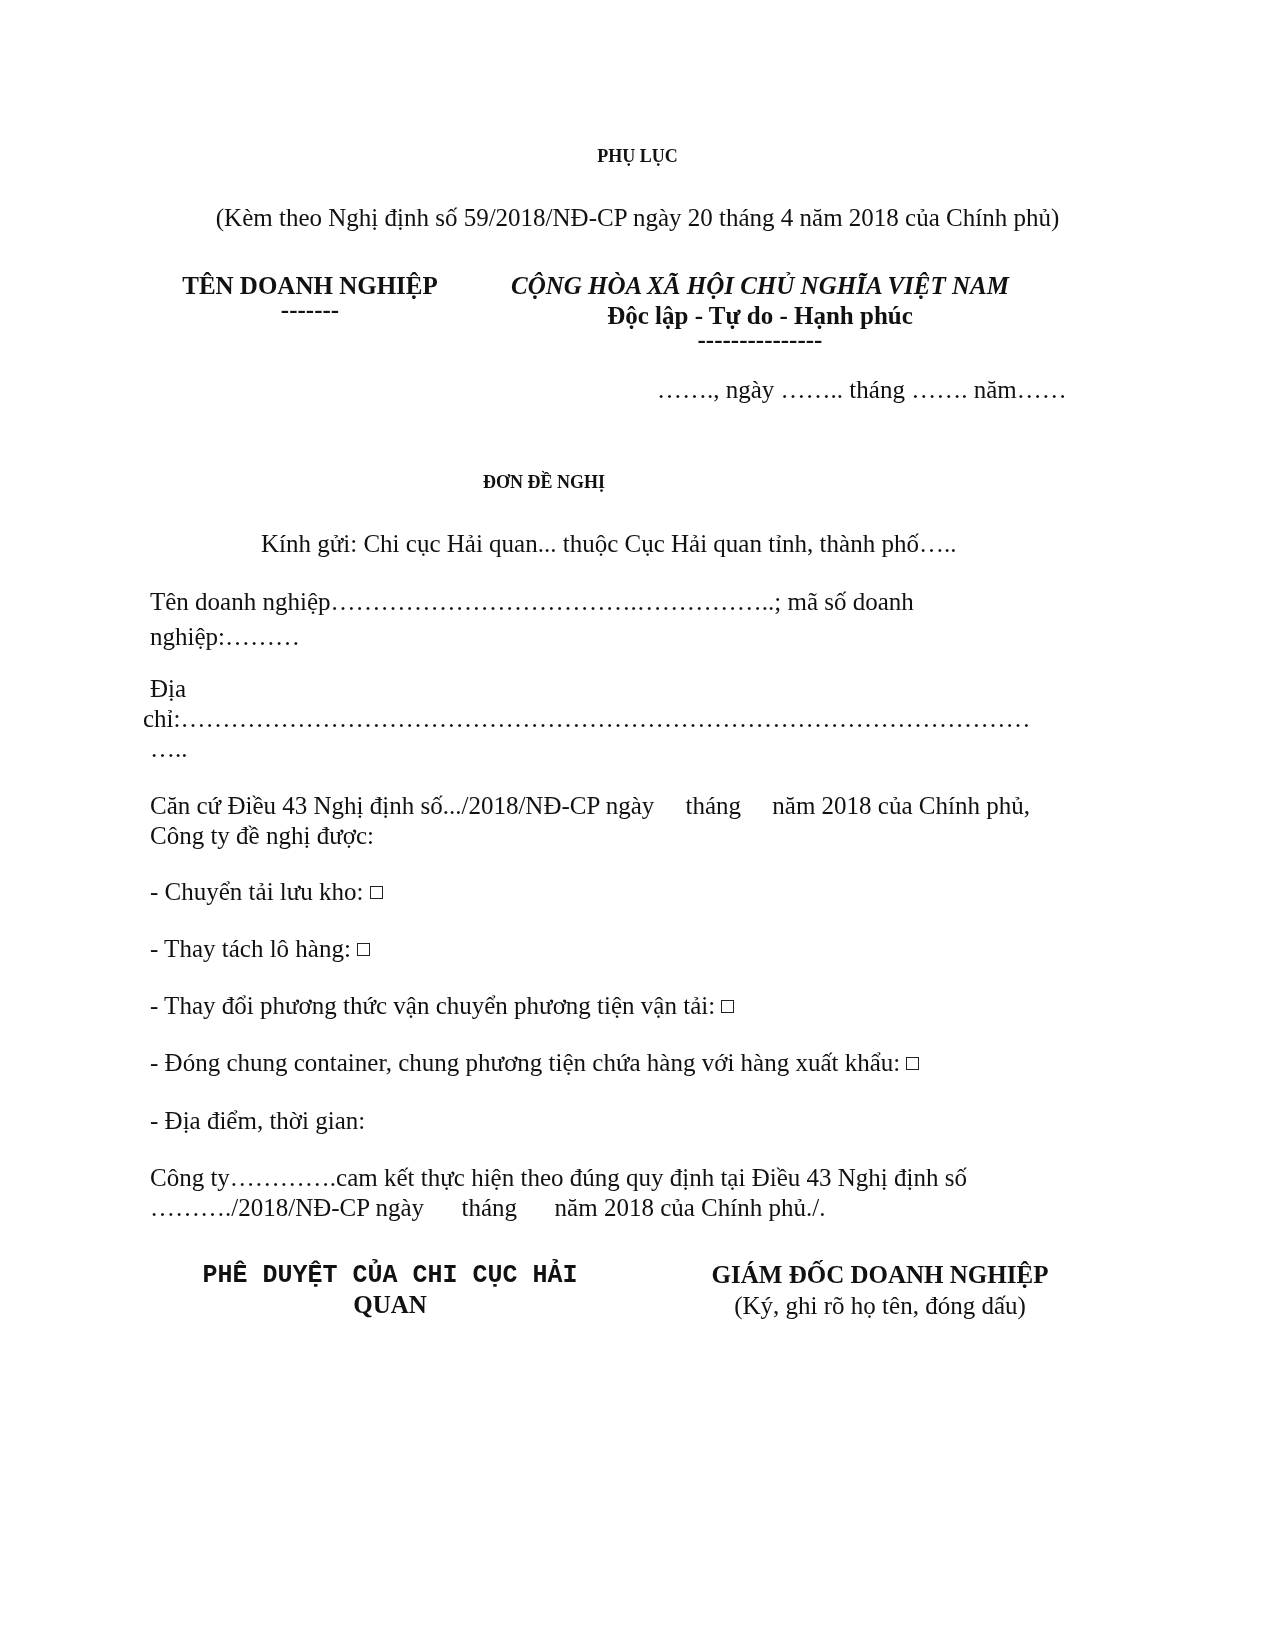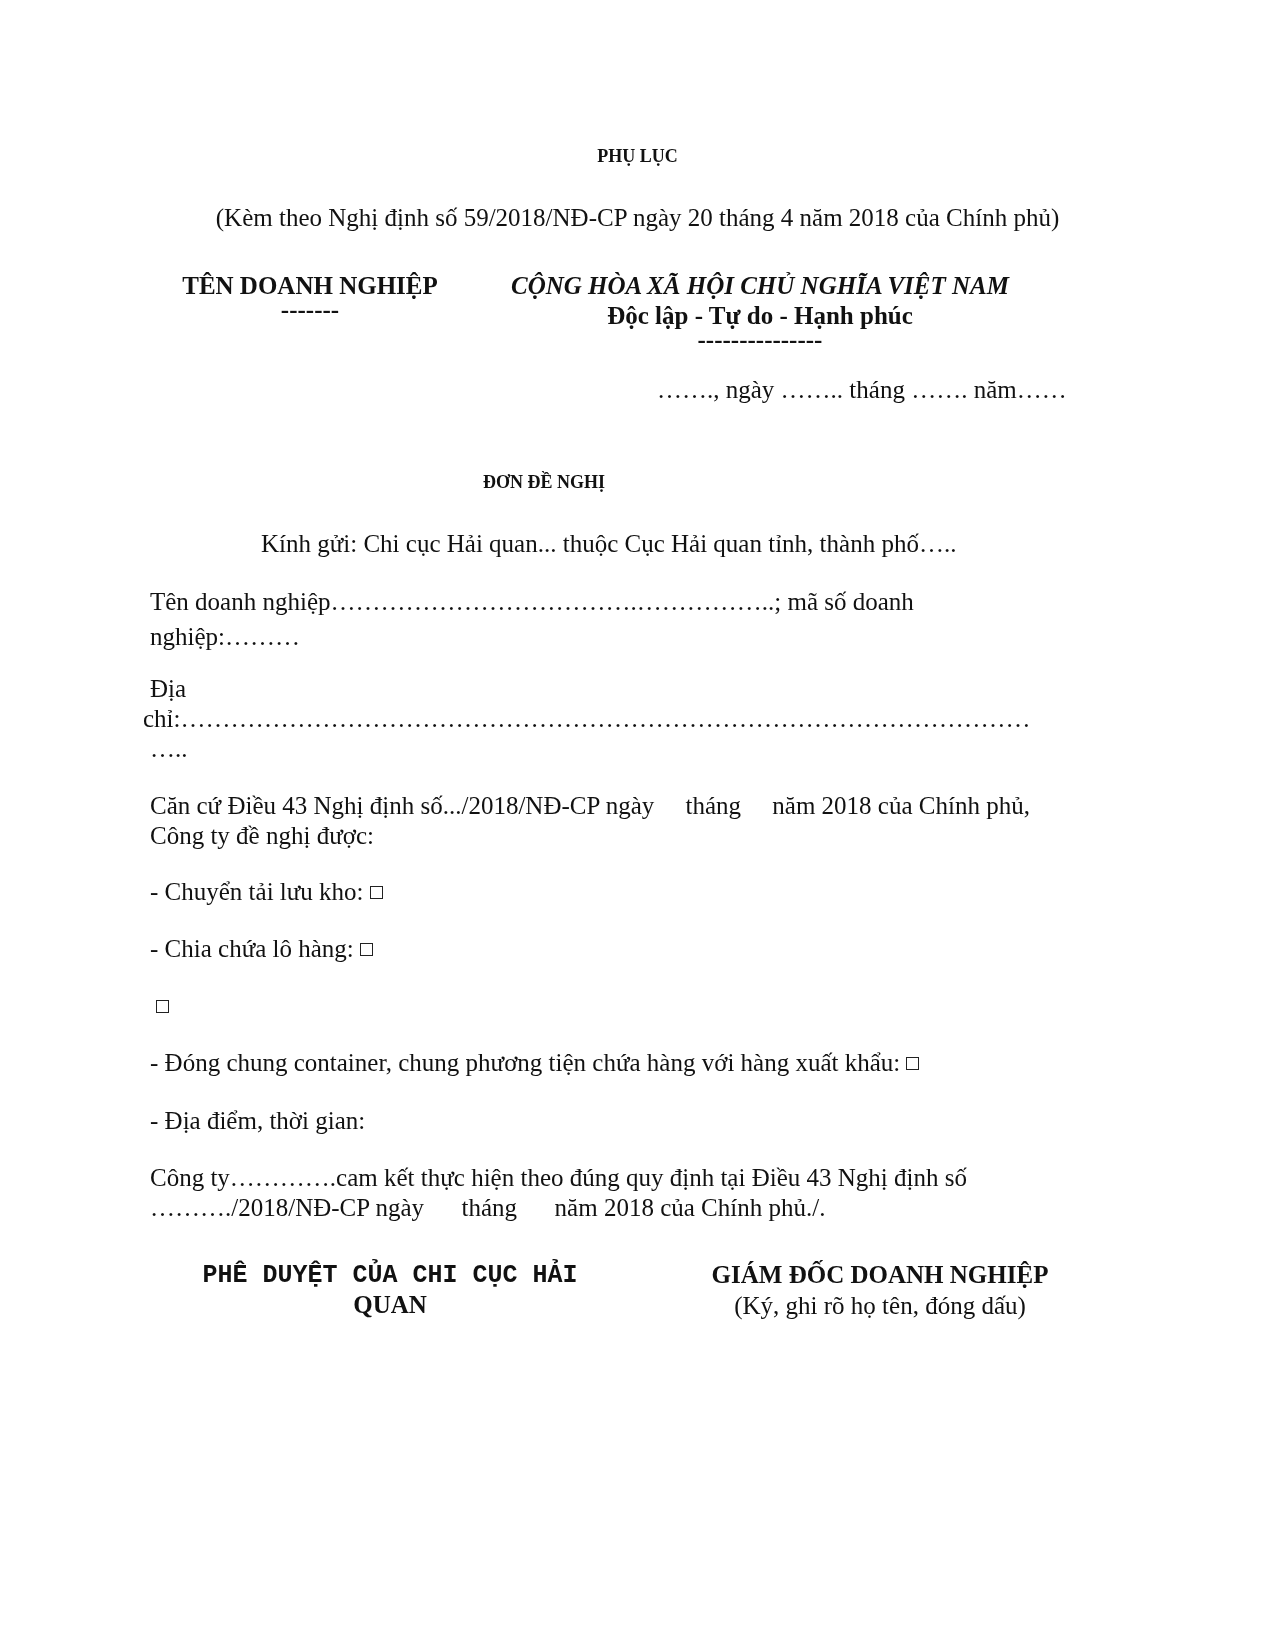--- a/index.html
+++ b/index.html
@@ -58,24 +58,24 @@
 <div class="abs t-body" style="left:143px; top:703px;">chỉ:…………………………………………………………………………………………</div>
 <div class="abs t-body" style="left:150px; top:733px;">…..</div>
 
 <div class="abs t-body" style="left:150px; top:790px; white-space:pre;">Căn cứ Điều 43 Nghị định số.../2018/NĐ-CP ngày     tháng     năm 2018 của Chính phủ,</div>
 <div class="abs t-body" style="left:150px; top:820px;">Công ty đề nghị được:</div>
 
 <div class="abs t-body" style="left:150px; top:876px;">
   <span>- Chuyển tải lưu kho:</span><span class="checkbox"></span>
 </div>
 <div class="abs t-body" style="left:150px; top:933px;">
-  <span>- Chia chứa lô hàng:</span><span class="checkbox"></span>
+  <span>- Thay tách lô hàng:</span><span class="checkbox"></span>
 </div>
 <div class="abs t-body" style="left:150px; top:990px;">
-  <span class="checkbox"></span>
+  <span>- Thay đổi phương thức vận chuyển phương tiện vận tải:</span><span class="checkbox"></span>
 </div>
 <div class="abs t-body" style="left:150px; top:1047px;">
   <span>- Đóng chung container, chung phương tiện chứa hàng với hàng xuất khẩu:</span><span class="checkbox"></span>
 </div>
 
 <div class="abs t-body" style="left:150px; top:1105px;">- Địa điểm, thời gian:</div>
 
 <div class="abs t-body" style="left:150px; top:1162px;">Công ty………….cam kết thực hiện theo đúng quy định tại Điều 43 Nghị định số</div>
 <div class="abs t-body" style="left:150px; top:1192px; white-space:pre;text-align:right;">………./2018/NĐ-CP ngày      tháng      năm 2018 của Chính phủ./.</div>
 

